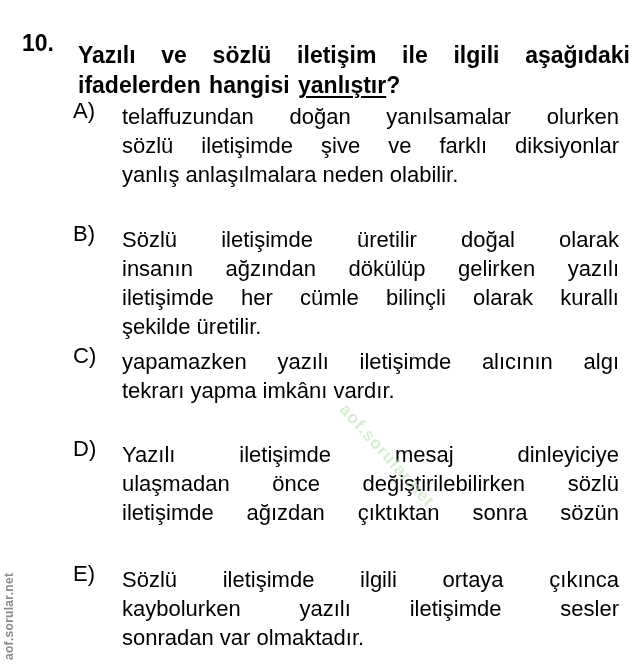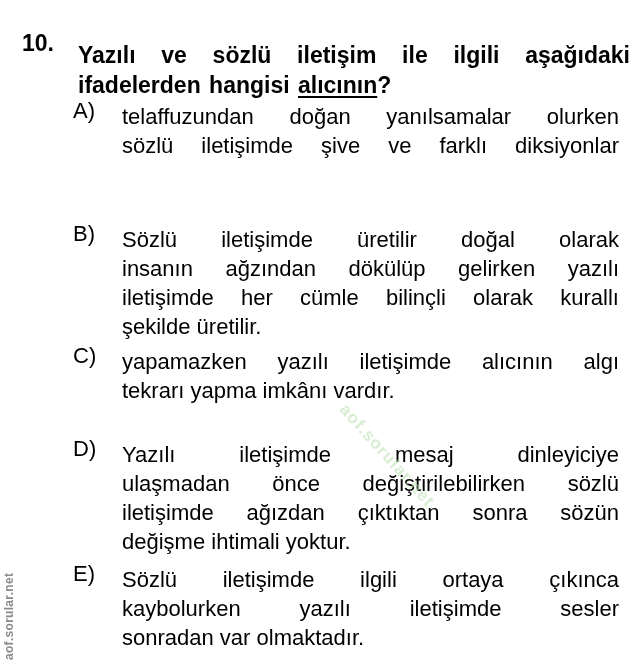--- a/index.html
+++ b/index.html
@@ -105,29 +105,30 @@
       letter-spacing: 1px;
     }
   </style>
 </head>
 <body>
 
 <div class="question">
   <span class="q-num">10.</span>
   <div class="q-text">
     <span class="q-line">Yazılı ve sözlü iletişim ile ilgili aşağıdaki</span>
-    <span class="q-line last"><span>ifadelerden hangisi </span><span class="underline">alıcının</span><span>?</span></span>
+    <span class="q-line last"><span>ifadelerden hangisi </span><span class="underline">yanlıştır</span><span>?</span></span>
   </div>
 </div>
 
 <div class="option" style="top:102px;">
   <span class="opt-letter">A)</span>
   <div class="opt-text">
     <span class="opt-line">telaffuzundan doğan yanılsamalar olurken</span>
     <span class="opt-line">sözlü iletişimde şive ve farklı diksiyonlar</span>
+    <span class="opt-line last">yanlış anlaşılmalara neden olabilir.</span>
   </div>
 </div>
 
 <div class="option" style="top:225px;">
   <span class="opt-letter">B)</span>
   <div class="opt-text">
     <span class="opt-line">Sözlü iletişimde üretilir doğal olarak</span>
     <span class="opt-line">insanın ağzından dökülüp gelirken yazılı</span>
     <span class="opt-line">iletişimde her cümle bilinçli olarak kurallı</span>
     <span class="opt-line last">şekilde üretilir.</span>
@@ -141,21 +142,20 @@
     <span class="opt-line last">tekrarı yapma imkânı vardır.</span>
   </div>
 </div>
 
 <div class="option" style="top:440px;">
   <span class="opt-letter">D)</span>
   <div class="opt-text">
     <span class="opt-line">Yazılı iletişimde mesaj dinleyiciye</span>
     <span class="opt-line">ulaşmadan önce değiştirilebilirken sözlü</span>
     <span class="opt-line">iletişimde ağızdan çıktıktan sonra sözün</span>
-    <span class="opt-line last">değişme ihtimali yoktur.</span>
   </div>
 </div>
 
 <div class="option" style="top:565px;">
   <span class="opt-letter">E)</span>
   <div class="opt-text">
     <span class="opt-line">Sözlü iletişimde ilgili ortaya çıkınca</span>
     <span class="opt-line">kaybolurken yazılı iletişimde sesler</span>
     <span class="opt-line last">sonradan var olmaktadır.</span>
   </div>

